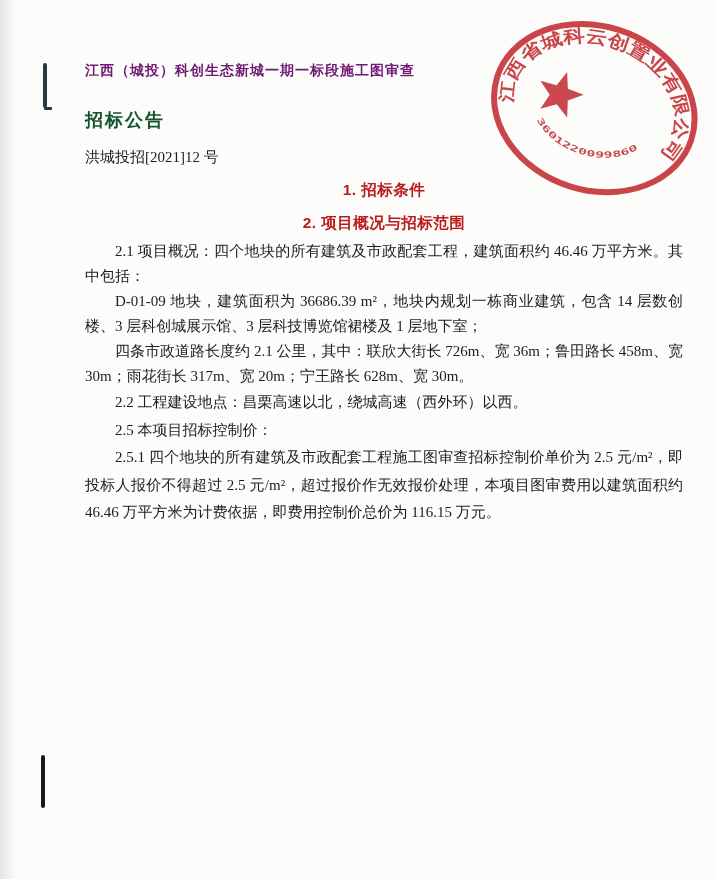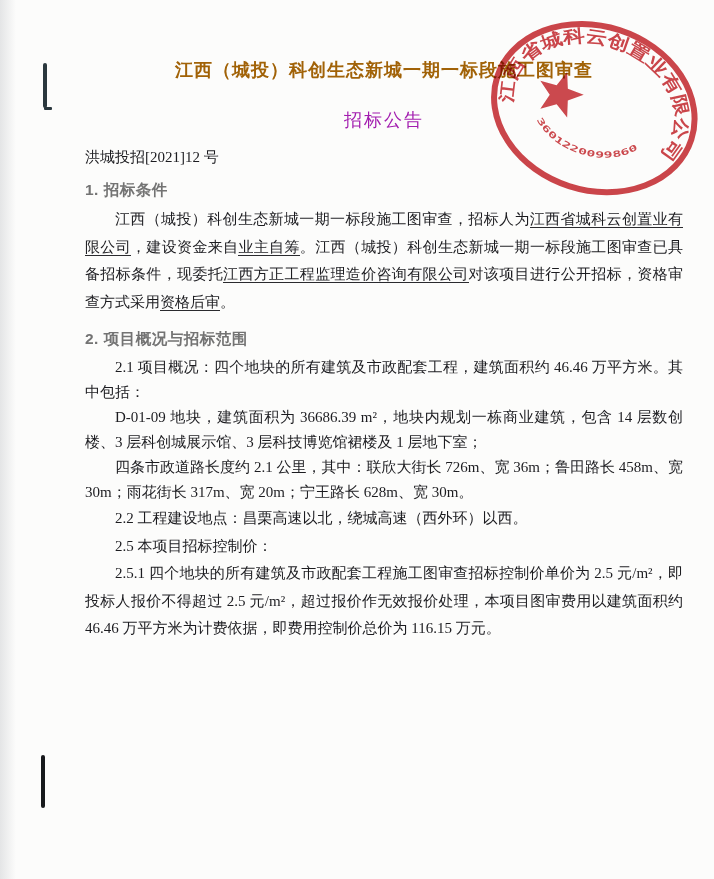--- a/index.html
+++ b/index.html
@@ -17,35 +17,35 @@
   }
   .artifact{position:absolute;border-radius:2px;}
   .artifact.top{left:43px;top:63px;width:4px;height:45px;background:#2b383e;}
   .artifact.top::after{
     content:"";position:absolute;left:1px;bottom:-2px;width:8px;height:3px;
     background:#2b383e;border-radius:1px;
   }
   .artifact.bottom{left:41px;top:755px;width:4px;height:53px;background:#17191c;}
   .content{position:absolute;left:85px;width:598px;top:0;}
   .title1{
-    margin-top:58px;text-align:center;
+    margin-top:58px;text-align:left;
     font-family:"Liberation Sans","DejaVu Sans",sans-serif;
-    font-weight:700;font-size:18px;line-height:24px;letter-spacing:1px;color:#a16207;
+    font-weight:700;font-size:14px;line-height:24px;letter-spacing:1px;color:#701a75;
   }
   .title2{
-    margin-top:26px;text-align:center;
+    margin-top:26px;
     font-family:"Liberation Sans","DejaVu Sans",sans-serif;
-    font-weight:400;font-size:18px;line-height:24px;letter-spacing:2px;color:#a21caf;
+    font-weight:700;font-size:18px;line-height:24px;letter-spacing:2px;color:#14532d;
   }
   .docnum{margin-top:15px;text-align:left;font-size:15px;line-height:20px;}
   .sections{margin-top:8px;}
   .heading{
     font-family:"Liberation Sans","DejaVu Sans",sans-serif;
-    font-weight:700;font-size:15.5px;line-height:21px;color:#737373;
-    margin:12px 0 6px 0;letter-spacing:.5px;
+    font-weight:700;font-size:15.5px;line-height:21px;color:#b91c1c;
+    margin:12px 0 6px 0;letter-spacing:.5px;text-align:center;
   }
   .para{
     text-indent:2em;text-align:justify;line-height:27.5px;margin:0;
   }
   .para.tight{line-height:25px;}
   .u{border-bottom:1px solid #2a2a2e;padding-bottom:0px;}
   .seal{
     position:absolute;left:484px;top:20px;width:220px;height:178px;
     transform:rotate(18deg);
     mix-blend-mode:multiply;opacity:.93;pointer-events:none;
@@ -68,21 +68,20 @@
   <div class="edge-shadow"></div>
   <div class="artifact top"></div>
   <div class="artifact bottom"></div>
 
   <div class="content">
     <div class="title1">江西（城投）科创生态新城一期一标段施工图审查</div>
     <div class="title2">招标公告</div>
     <div class="docnum">洪城投招[2021]12 号</div>
     <div class="sections">
         <div class="heading"><span>1. 招标条件</span></div>
-        <div class="para"><span>江西（城投）科创生态新城一期一标段施工图审查，招标人为</span><span class="u">江西省城科云创置业有限公司</span><span>，建设资金来自</span><span class="u">业主自筹</span><span>。江西（城投）科创生态新城一期一标段施工图审查已具备招标条件，现委托</span><span class="u">江西方正工程监理造价咨询有限公司</span><span>对该项目进行公开招标，资格审查方式采用</span><span class="u">资格后审</span><span>。</span></div>
         <div class="heading"><span>2. 项目概况与招标范围</span></div>
         <div class="para tight"><span>2.1 项目概况：四个地块的所有建筑及市政配套工程，建筑面积约 46.46 万平方米。其中包括：</span></div>
         <div class="para tight"><span>D-01-09 地块，建筑面积为 36686.39 m²，地块内规划一栋商业建筑，包含 14 层数创楼、3 层科创城展示馆、3 层科技博览馆裙楼及 1 层地下室；</span></div>
         <div class="para tight"><span>四条市政道路长度约 2.1 公里，其中：联欣大街长 726m、宽 36m；鲁田路长 458m、宽 30m；雨花街长 317m、宽 20m；宁王路长 628m、宽 30m。</span></div>
         <div class="para"><span>2.2 工程建设地点：昌栗高速以北，绕城高速（西外环）以西。</span></div>
         <div class="para"><span>2.5 本项目招标控制价：</span></div>
         <div class="para"><span>2.5.1 四个地块的所有建筑及市政配套工程施工图审查招标控制价单价为 2.5 元/m²，即投标人报价不得超过 2.5 元/m²，超过报价作无效报价处理，本项目图审费用以建筑面积约 46.46 万平方米为计费依据，即费用控制价总价为 116.15 万元。</span></div>
       </div>
   </div>
 

